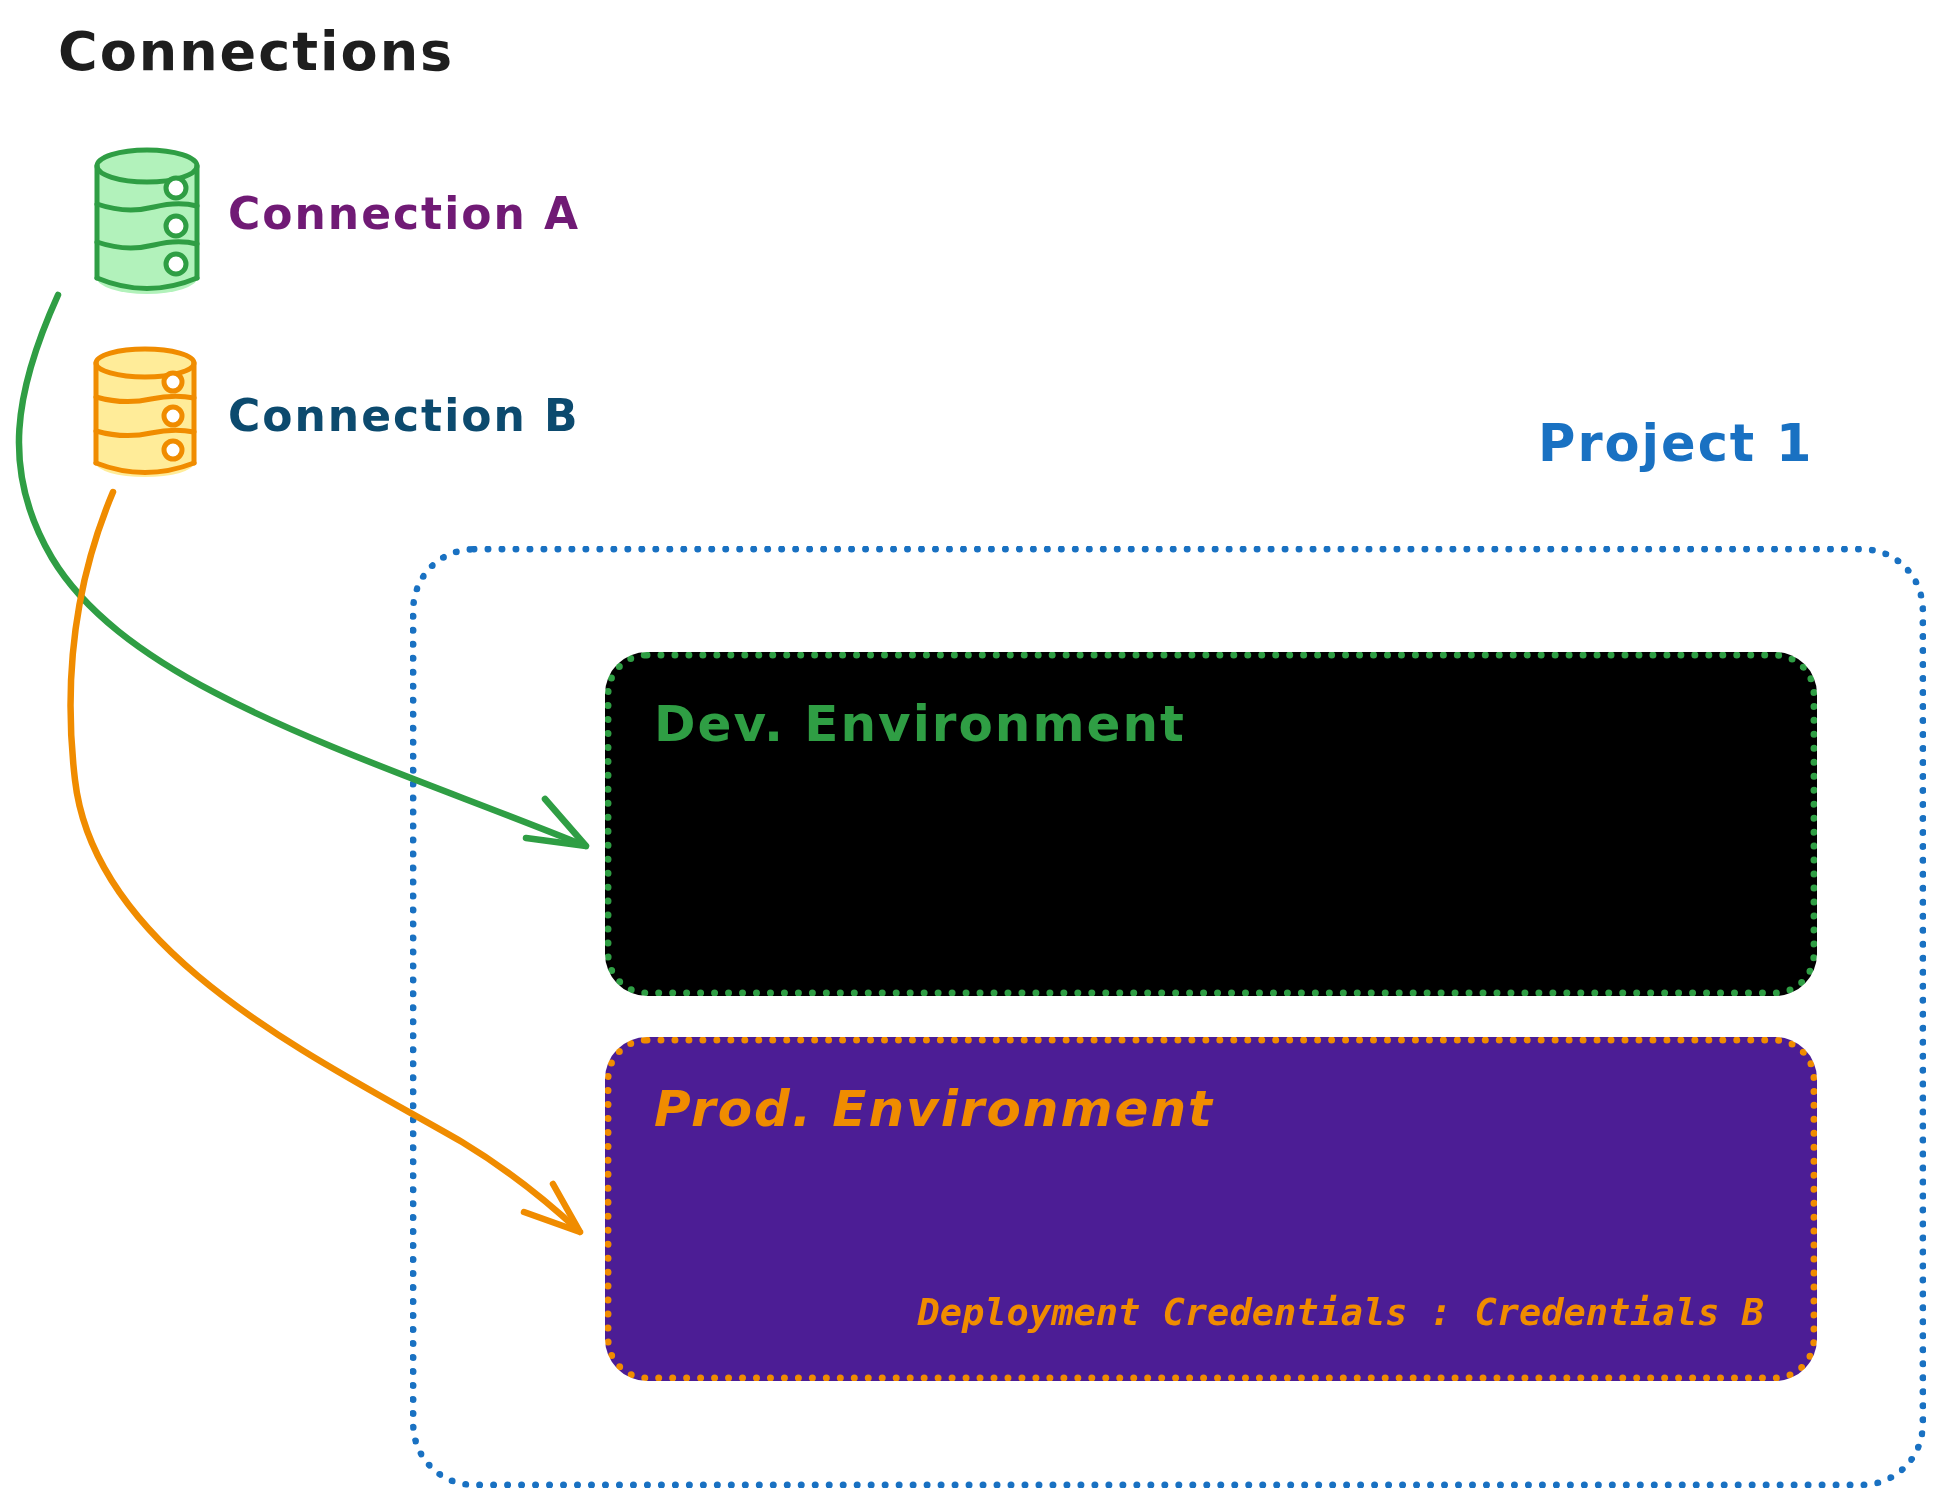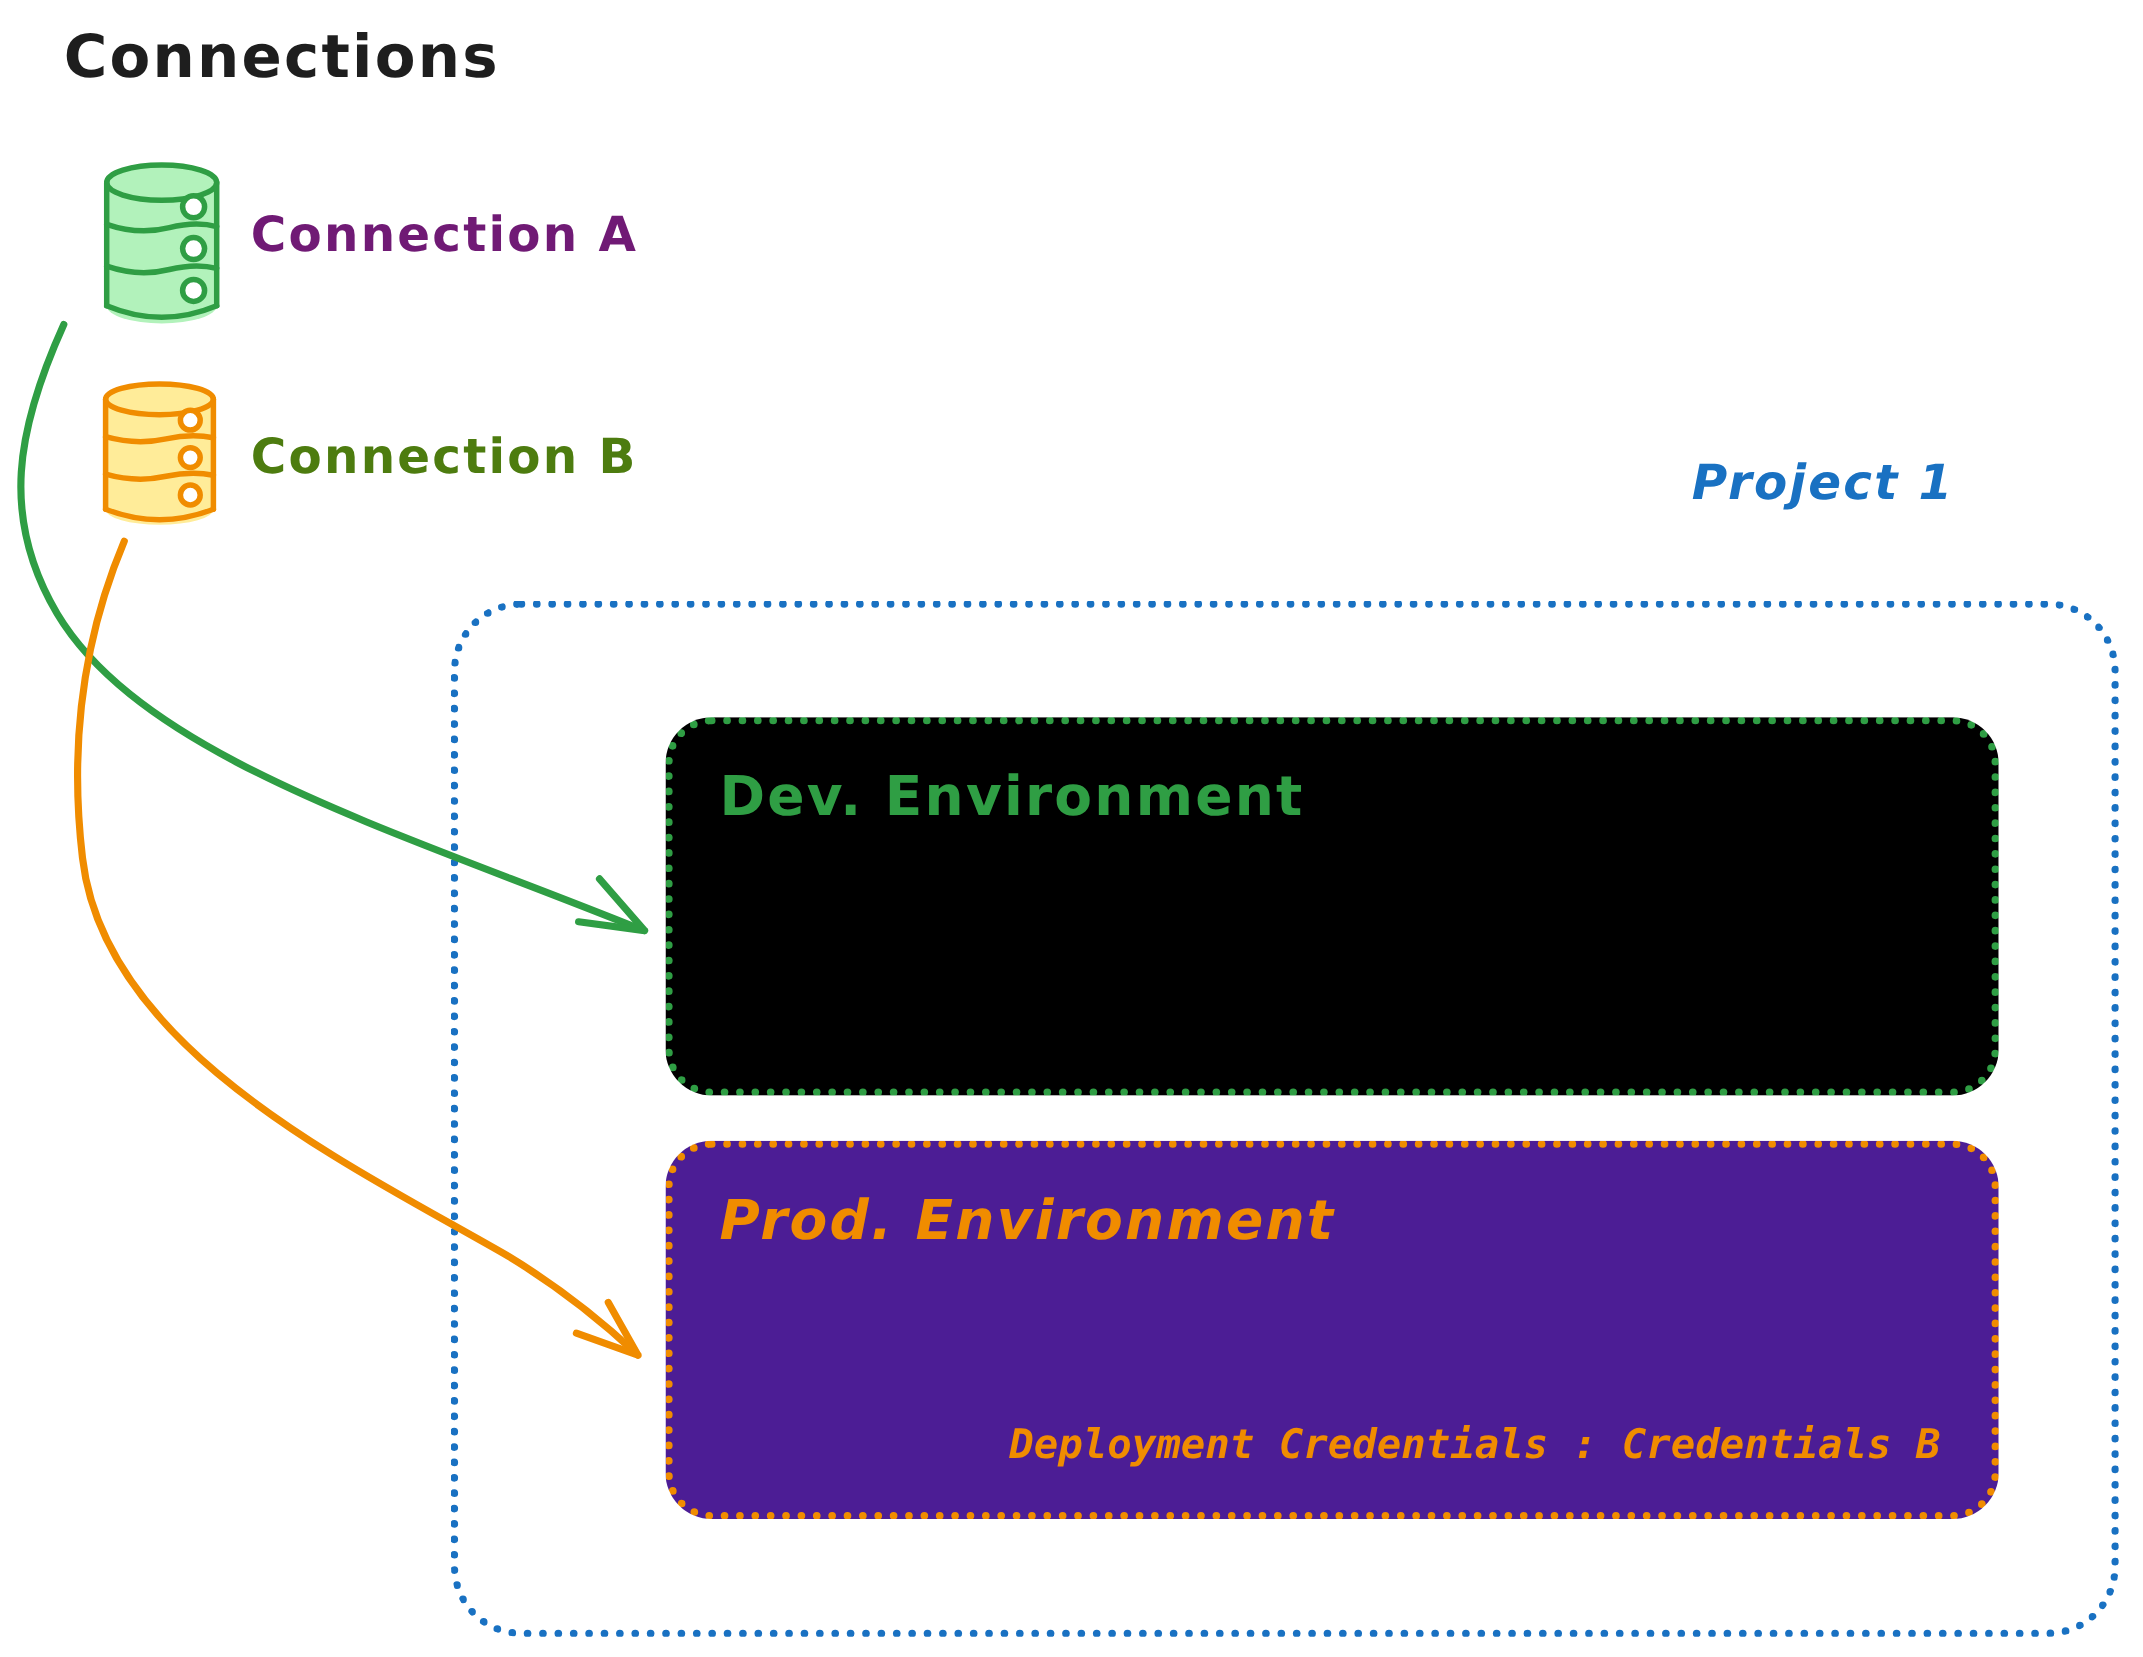--- a/index.html
+++ b/index.html
@@ -18,27 +18,26 @@
   .diagram-title {
     left: 58px; top: 20px;
     font-size: 54px; font-weight: 700; letter-spacing: 2px;
     color: #1e1e1e;
   }
   .conn-label {
     font-size: 44px; font-weight: 700; letter-spacing: 2px;
     white-space: nowrap;
   }
   .conn-label.green { color: #701a75; left: 228px; top: 188px; }
-  .conn-label.orange { color: #4d7c0f; left: 228px; top: 390px; }
+  .conn-label.orange { color: #0c4a6e; left: 228px; top: 390px; }
 
   .project-title {
     left: 1538px; top: 414px;
-    font-size: 44px; font-weight: 700; letter-spacing: 2px;
+    font-size: 51px; font-weight: 700; letter-spacing: 2px;
     color: #1971c2;
-    font-style: italic;
   }
 
   
   .project-box {
     left: 410px; top: 546px;
     width: 1502px; height: 928px;
     border: 7px dotted #1971c2;
     border-radius: 64px;
     background: transparent;
   }

